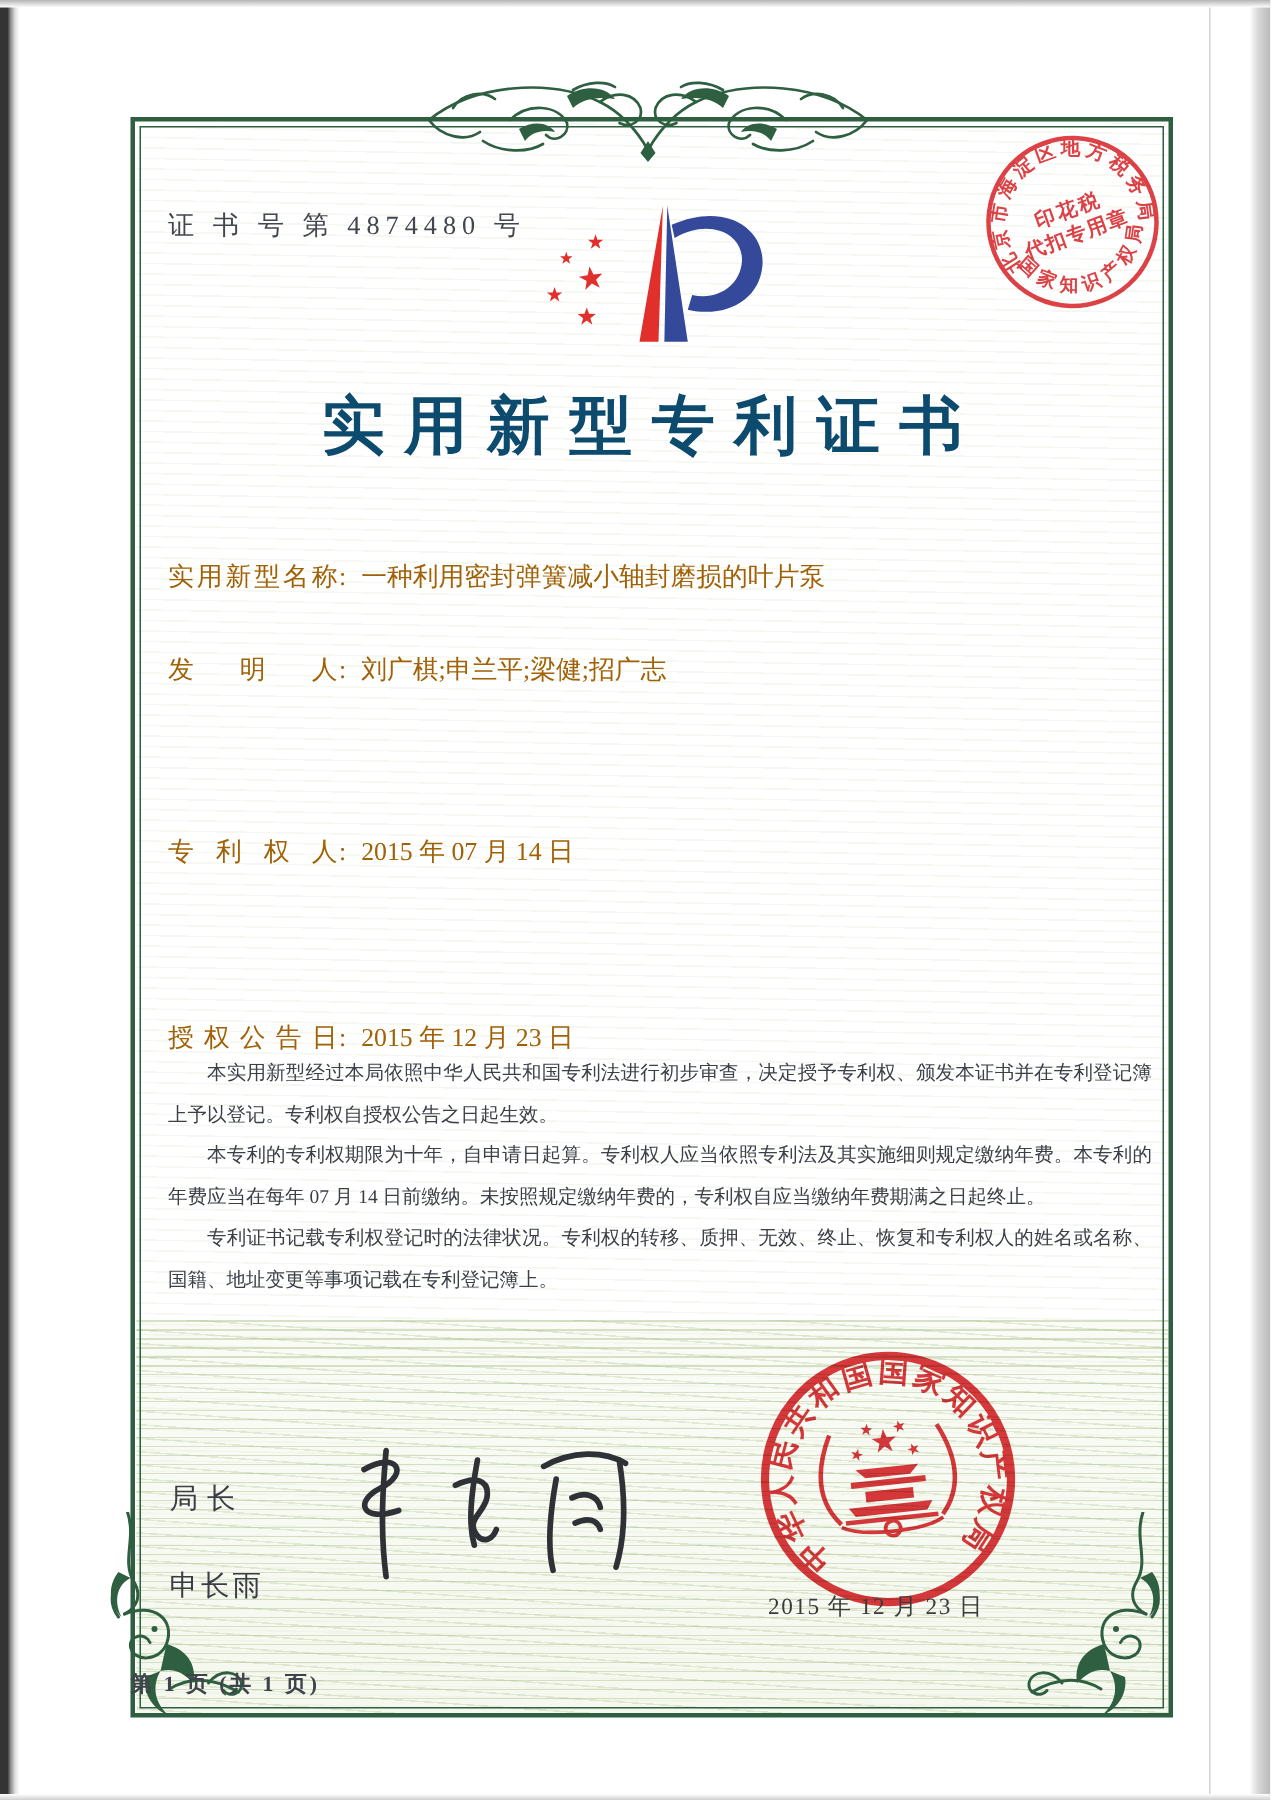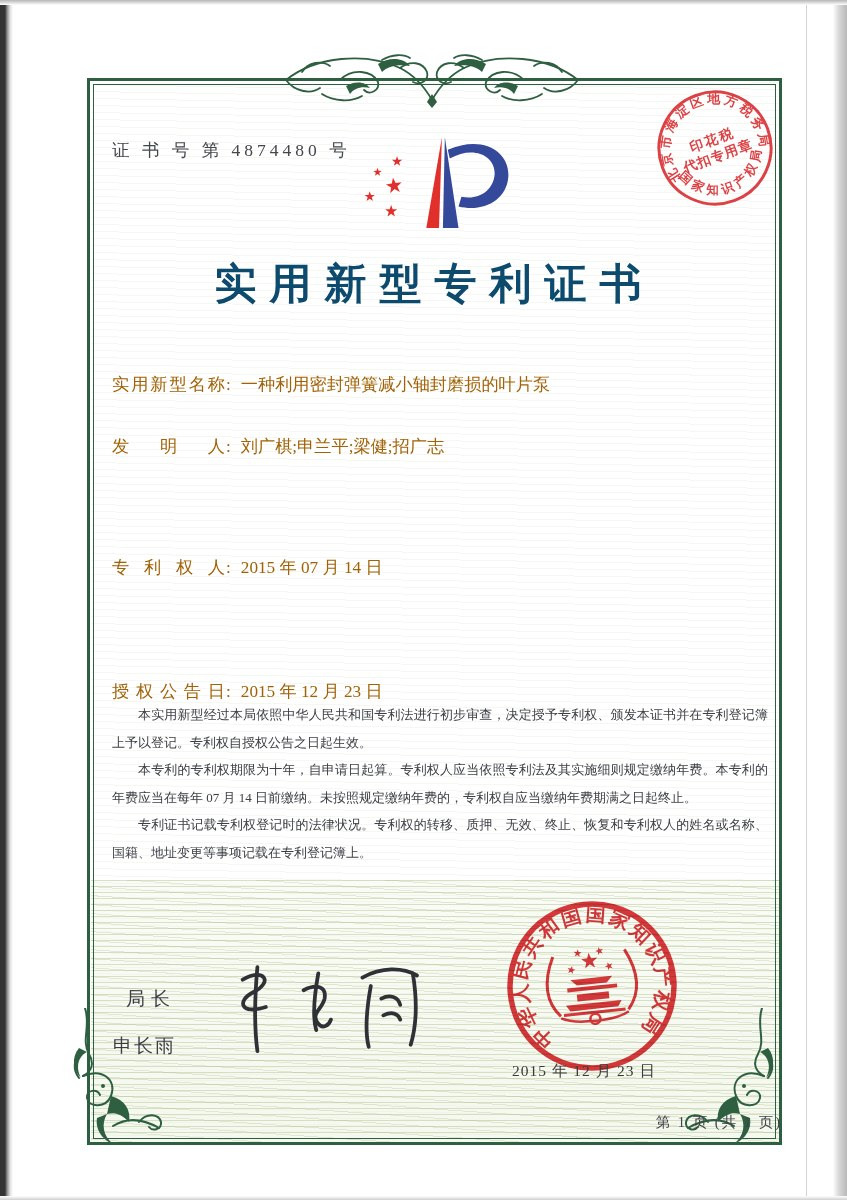--- a/index.html
+++ b/index.html
@@ -47,25 +47,25 @@
   
   .cert-no{position:absolute;left:112px;top:138px;font-size:17.5px;letter-spacing:4px;color:#42464d;}
   .title{position:absolute;left:87px;top:256px;width:695px;text-align:center;
     font-size:42px;font-weight:600;letter-spacing:13px;color:#0c4a6e;}
   .frow{position:absolute;left:0;font-size:17.2px;color:#a16207;white-space:nowrap;}
   .frow .flabel{display:inline-block;width:113px;text-align:justify;text-align-last:justify;vertical-align:top;}
   .frow .fcolon{display:inline-block;margin:0 10px 0 1px;}
   .paras{position:absolute;left:112px;top:676px;width:656px;font-size:13px;line-height:27.6px;
     text-align:justify;color:#3c4046;margin-top:25px;}
   .paras p{margin:0;text-indent:2em;}
-  .signer{position:absolute;left:113px;top:986px;font-size:19px;color:#3a3e44;text-align:right;}
-  .signer .line2{margin-top:21px;letter-spacing:2px;}
+  .signer{position:absolute;left:113px;top:986px;font-size:19px;color:#3a3e44;}
+  .signer .line2{margin-top:32px;letter-spacing:2px;}
   .signer .line1{letter-spacing:6px;}
-  .footer{position:absolute;left:87px;top:1113px;width:695px;text-align:right;
-    font-size:14.5px;letter-spacing:2px;color:#3f434a;}
+  .footer{position:absolute;left:87px;top:1113px;width:695px;text-align:left;
+    font-size:14.5px;letter-spacing:2px;color:#3f434a;font-weight:bold;}
   .seal-date{position:absolute;left:512px;top:1061px;font-size:15.5px;letter-spacing:1px;color:#3b3b3b;}
   
   .logo{position:absolute;left:358px;top:133px;}
   .tax-stamp{position:absolute;left:645px;top:78px;transform:rotate(-20deg);opacity:.88;mix-blend-mode:multiply;}
   .big-seal{position:absolute;left:492px;top:886px;transform:rotate(-6deg);opacity:.92;mix-blend-mode:multiply;}
   .signature{position:absolute;left:228px;top:952px;}
   .top-flourish{position:absolute;left:282px;top:42px;}
   .corner-left{position:absolute;left:55px;top:1008px;}
   .corner-right{position:absolute;left:682px;top:1008px;transform:scaleX(-1);}
   

